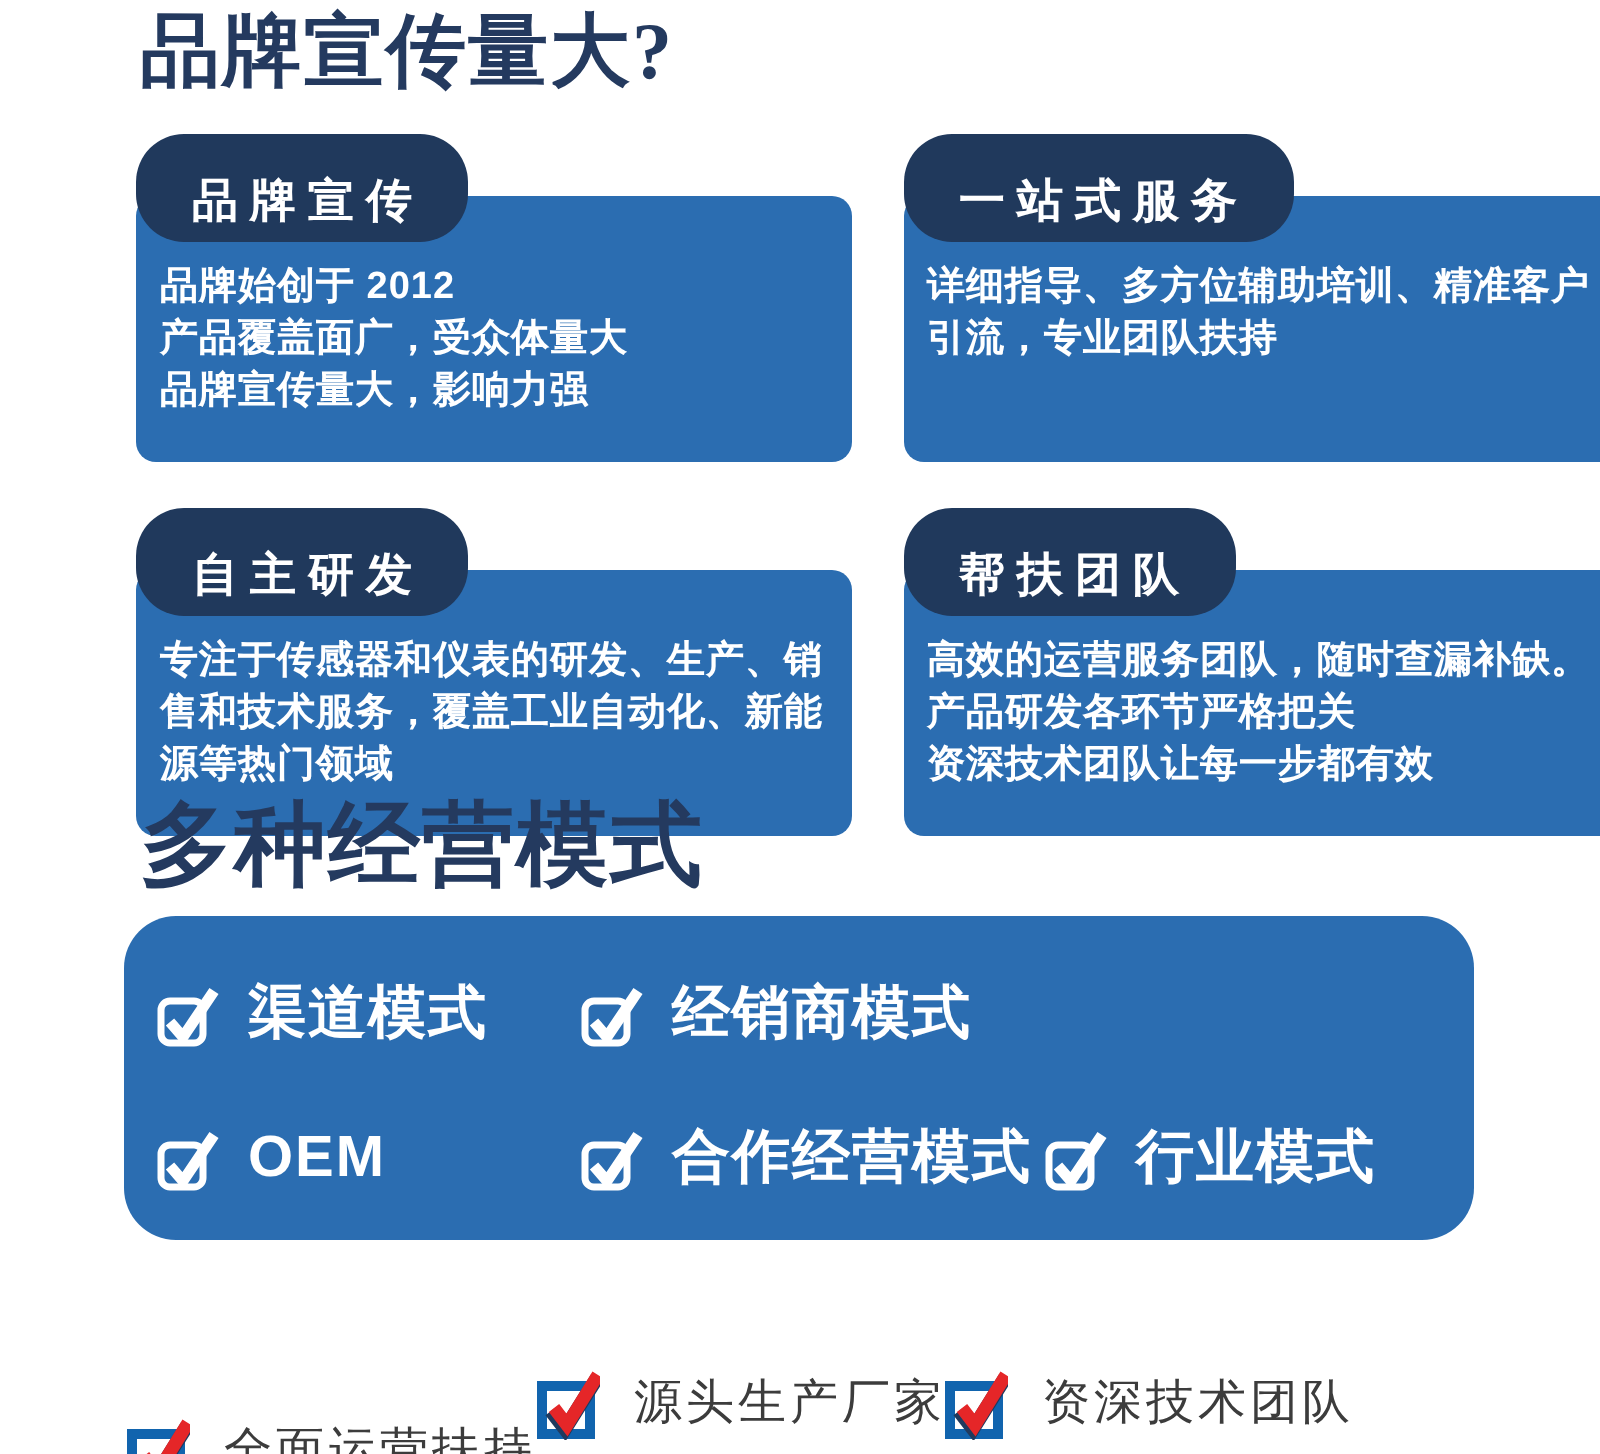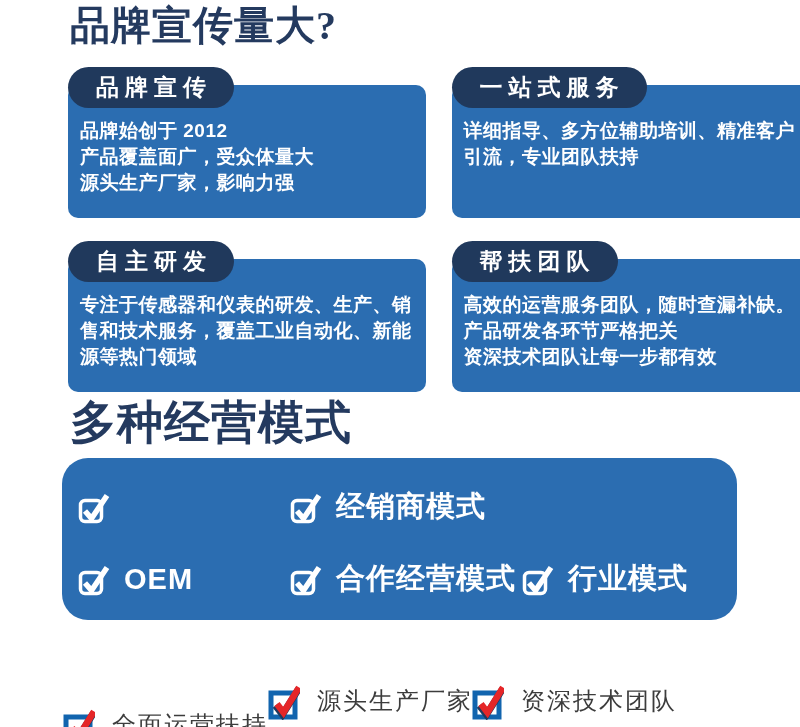--- a/index.html
+++ b/index.html
@@ -21,21 +21,21 @@
   
   .cards {
     position:absolute; left:68px; top:67px; width:662px;
     display:grid; grid-template-columns:1fr 1fr; column-gap:26px; row-gap:23px;
   }
   .card { position:relative; }
   .pill {
     position:relative; z-index:2; display:inline-block;
     background:#20395c; color:#ffffff;
     font-size:23px; font-weight:bold; letter-spacing:6px;
-    line-height:1; padding:9px 22px 9px 28px; border-radius:24px;
+    line-height:1; padding:22px 22px 9px 28px; border-radius:24px;
     white-space:nowrap;
   }
   .card-body {
     margin-top:-23px; background:#2b6db1; border-radius:10px;
     padding:33px 14px 22px 12px; min-height:78px;
     color:#ffffff; font-size:19px; font-weight:bold;
     line-height:26px; letter-spacing:0.5px;
   }
   .card-line { white-space:nowrap; }
 
@@ -78,21 +78,21 @@
 
   <div class="cards">
 
     <div class="card">
       <div class="pill">
         <span>品牌宣传</span>
       </div>
       <div class="card-body">
         <div class="card-line">品牌始创于 2012</div>
         <div class="card-line">产品覆盖面广，受众体量大</div>
-        <div class="card-line">源头生产厂家，影响力强</div>
+        <div class="card-line">品牌宣传量大，影响力强</div>
       </div>
     </div>
 
     <div class="card">
       <div class="pill">
         <span>一站式服务</span>
       </div>
       <div class="card-body">
         <div class="card-line">详细指导、多方位辅助培训、精准客户</div>
         <div class="card-line">引流，专业团队扶持</div>
@@ -126,20 +126,21 @@
   <h2 class="h-title h-models">多种经营模式</h2>
 
   <div class="panel">
 
     <div class="panel-row">
       <div class="model">
         <svg width="33" height="35" viewBox="0 0 33 35">
           <rect x="2.5" y="10.5" width="21" height="21" rx="4.5" fill="none" stroke="#ffffff" stroke-width="3.5"></rect>
           <path d="M7 21 L13.5 28.5 L29 5.5" fill="none" stroke="#ffffff" stroke-width="5.5"></path>
         </svg>
+        <span>渠道模式</span>
       </div>
       <div class="model">
         <svg width="33" height="35" viewBox="0 0 33 35">
           <rect x="2.5" y="10.5" width="21" height="21" rx="4.5" fill="none" stroke="#ffffff" stroke-width="3.5"></rect>
           <path d="M7 21 L13.5 28.5 L29 5.5" fill="none" stroke="#ffffff" stroke-width="5.5"></path>
         </svg>
         <span>经销商模式</span>
       </div>
     </div>
 

